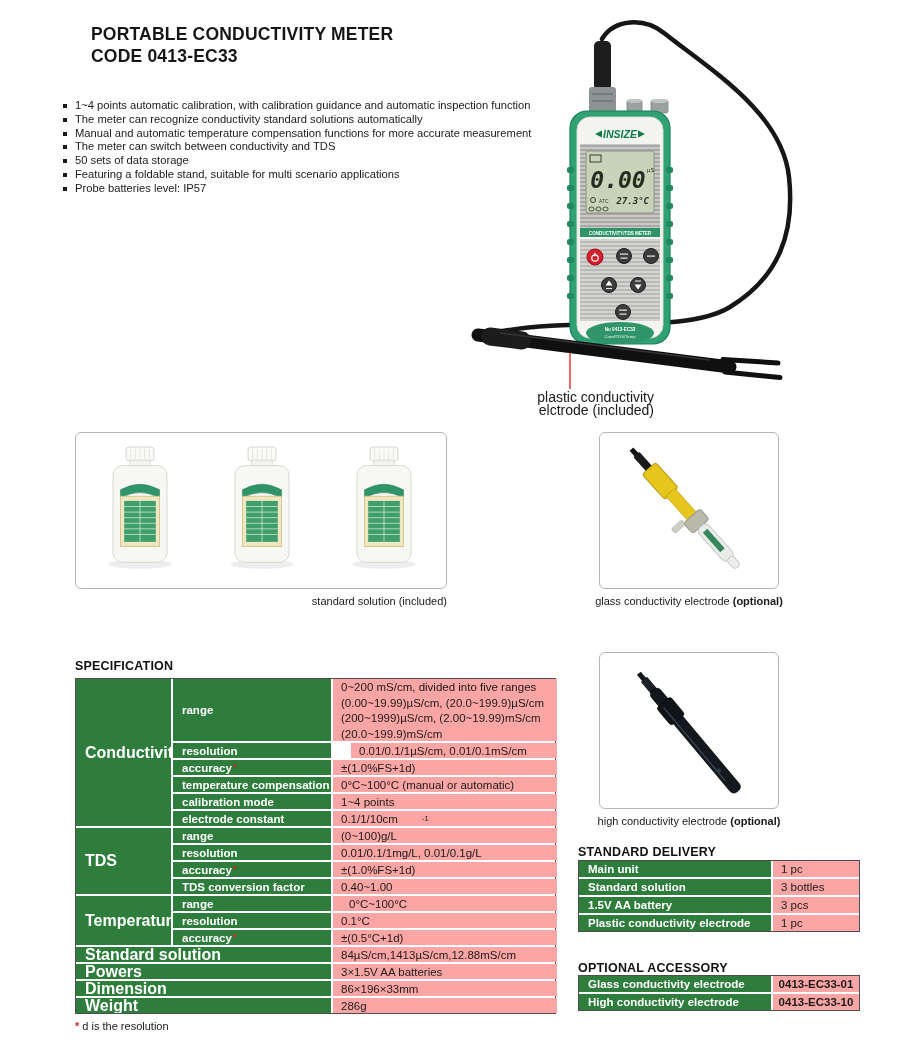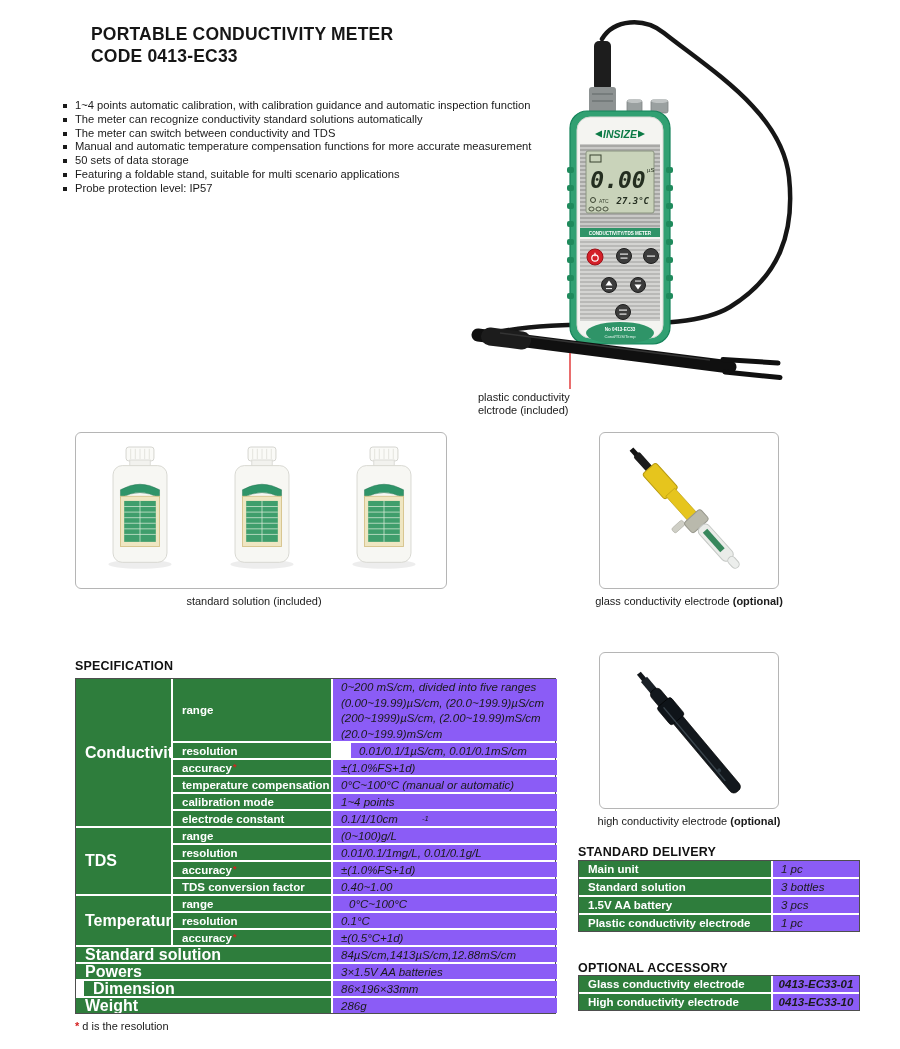--- a/index.html
+++ b/index.html
@@ -11,35 +11,35 @@
   
   .title { position:absolute; left:63px; top:24px; font-size:17.5px; font-weight:bold; line-height:21.5px; letter-spacing:0.2px; color:#161616;margin-left:28px; }
   .features { position:absolute; left:63px; top:99px; font-size:11.2px; line-height:13.8px; }
   .feature-item { display:flex; align-items:flex-start; }
   .bullet-sq { width:4px; height:4px; background:#1a1a1a; margin:5px 8px 0 0; flex:0 0 auto; }
   
   .fig-box { position:absolute; background:#fff; border:1px solid #b5b5b5; border-radius:6px; }
   .fig-caption { position:absolute; text-align:center; font-size:11px; color:#1a1a1a; }
   .fig-caption b { font-weight:bold; }
   .meter-wrap { position:absolute; left:430px; top:15px; width:400px; height:405px; }
-  .meter-caption { position:absolute; left:478px; top:391px; width:176px; text-align:left; font-size:11px; line-height:13px; }
+  .meter-caption { position:absolute; left:478px; top:391px; width:176px; text-align:right; font-size:14px; line-height:13px; }
   .meter-caption span { display:block; }
   
   .sec-heading { position:absolute; font-size:12.5px; font-weight:bold; color:#111; letter-spacing:0.2px;text-align:center; }
   
   .spec-table {
     position:absolute; left:75px; top:678px; width:481px;
     display:grid; grid-template-columns:95px 158px 224px;
     grid-template-rows:62px repeat(16, 15px);
     gap:2px; background:#fff; border:1px solid #4e4e4e;
   }
   .cell { display:flex; align-items:center; font-size:11.5px; overflow:hidden; }
   .cg { background:#2e7d3c; color:#fff; font-weight:bold; padding-left:9px; }
   .cg.grp { font-size:16px; }
-  .cv { background:#8b5cf6; color:#1a1a1a; padding-left:8px;font-style:italic; }
+  .cv { background:#fca5a5; color:#1a1a1a; padding-left:8px; }
   .cv.pre { white-space:pre-line; line-height:15.5px; align-items:flex-start; padding-top:1px; }
   .red-ast { color:#d42020; font-size:9px; vertical-align:top; line-height:9px; margin-left:1px; }
   sup.small { font-size:7.5px; vertical-align:top; line-height:10px; }
   
   .mini-table {
     position:absolute; display:grid; gap:2px; background:#fff; border:1px solid #4e4e4e;
   }
   .sd-table { left:578px; top:860px; grid-template-columns:192px 86px; grid-template-rows:repeat(4,16px); }
   .oa-table { left:578px; top:975px; grid-template-columns:192px 86px; grid-template-rows:repeat(2,16px); }
   .oa-table .cv { justify-content:center; padding-left:0; font-weight:bold; }
@@ -64,37 +64,37 @@
     <div class="feature-item">
         <span class="bullet-sq"></span>
         <span>1~4 points automatic calibration, with calibration guidance and automatic inspection function</span>
       </div>
     <div class="feature-item">
         <span class="bullet-sq"></span>
         <span>The meter can recognize conductivity standard solutions automatically</span>
       </div>
     <div class="feature-item">
         <span class="bullet-sq"></span>
+        <span>Manual and automatic temperature compensation functions for more accurate measurement</span>
+      </div>
+    <div class="feature-item">
+        <span class="bullet-sq"></span>
         <span>The meter can switch between conductivity and TDS</span>
       </div>
     <div class="feature-item">
         <span class="bullet-sq"></span>
-        <span>Manual and automatic temperature compensation functions for more accurate measurement</span>
-      </div>
-    <div class="feature-item">
-        <span class="bullet-sq"></span>
         <span>50 sets of data storage</span>
       </div>
     <div class="feature-item">
         <span class="bullet-sq"></span>
         <span>Featuring a foldable stand, suitable for multi scenario applications</span>
       </div>
     <div class="feature-item">
         <span class="bullet-sq"></span>
-        <span>Probe protection level: IP57</span>
+        <span>Probe batteries level: IP57</span>
       </div>
   </div>
 
   <div class="meter-wrap">
     <svg viewBox="0 0 400 405" width="400" height="405">
       <defs>
         <pattern id="bezelStripes" width="4" height="4" patternUnits="userSpaceOnUse">
           <rect width="4" height="4" fill="#c9c9c7"></rect>
             <rect y="2" width="4" height="2" fill="#a8a8a6"></rect>
         </pattern>
@@ -294,21 +294,21 @@
             <line x1="-17" y1="70" x2="17" y2="70"></line>
             <line x1="-17" y1="76" x2="17" y2="76"></line>
             <line x1="-17" y1="82" x2="17" y2="82"></line>
             <line x1="-17" y1="88" x2="17" y2="88"></line>
             <line x1="-17" y1="94" x2="17" y2="94"></line>
             <line x1="0" y1="58" x2="0" y2="102"></line>
           </g>
       </g>
     </svg>
   </div>
-  <div class="fig-caption" style="left:68px; top:595px; width:372px;">
+  <div class="fig-caption" style="left:75px; top:595px; width:372px;text-align:right;">
     <span>standard solution (included)</span>
   </div>
 
   <div class="fig-box" style="left:599px; top:432px; width:180px; height:157px;">
     <svg viewBox="0 0 178 155" width="178" height="155">
       <g transform="translate(89,80) rotate(-42)">
         <rect x="-2.5" y="-86" width="5" height="8" fill="#121212"></rect>
         <rect x="-4" y="-79" width="8" height="21" rx="2" fill="#1b1b1b"></rect>
         <rect x="-9" y="-60" width="18" height="34" rx="3" fill="#e6c51d" stroke="#b89a10"></rect>
         <rect x="-6" y="-28" width="12" height="34" fill="#e6c51d" stroke="#b89a10" stroke-width="0.6"></rect>
@@ -372,21 +372,21 @@
     <div class="cell cg" style="grid-area:13/2/14/3;">
         <span>accuracy</span>
         <span class="red-ast">*</span>
       </div>
     <div class="cell cv" style="grid-area:13/3/14/4;">±(0.5°C+1d)</div>
 
     <div class="cell cg grp" style="grid-area:14/1/15/3;">Standard solution</div>
     <div class="cell cv" style="grid-area:14/3/15/4;">84µS/cm,1413µS/cm,12.88mS/cm</div>
     <div class="cell cg grp" style="grid-area:15/1/16/3;">Powers</div>
     <div class="cell cv" style="grid-area:15/3/16/4;">3×1.5V AA batteries</div>
-    <div class="cell cg grp" style="grid-area:16/1/17/3;margin-left:8px;">Dimension</div>
+    <div class="cell cg grp" style="grid-area:16/1/17/3;">Dimension</div>
     <div class="cell cv" style="grid-area:16/3/17/4;">86×196×33mm</div>
     <div class="cell cg grp" style="grid-area:17/1/18/3;">Weight</div>
     <div class="cell cv" style="grid-area:17/3/18/4;">286g</div>
   </div>
 
   <div class="fig-box" style="left:599px; top:652px; width:180px; height:157px;">
     <svg viewBox="0 0 178 155" width="178" height="155">
       <g transform="translate(89,80) rotate(-40)">
         <rect x="-2.5" y="-78" width="5" height="9" fill="#12161a"></rect>
         <rect x="-4" y="-70" width="8" height="15" fill="#1a2026"></rect>

